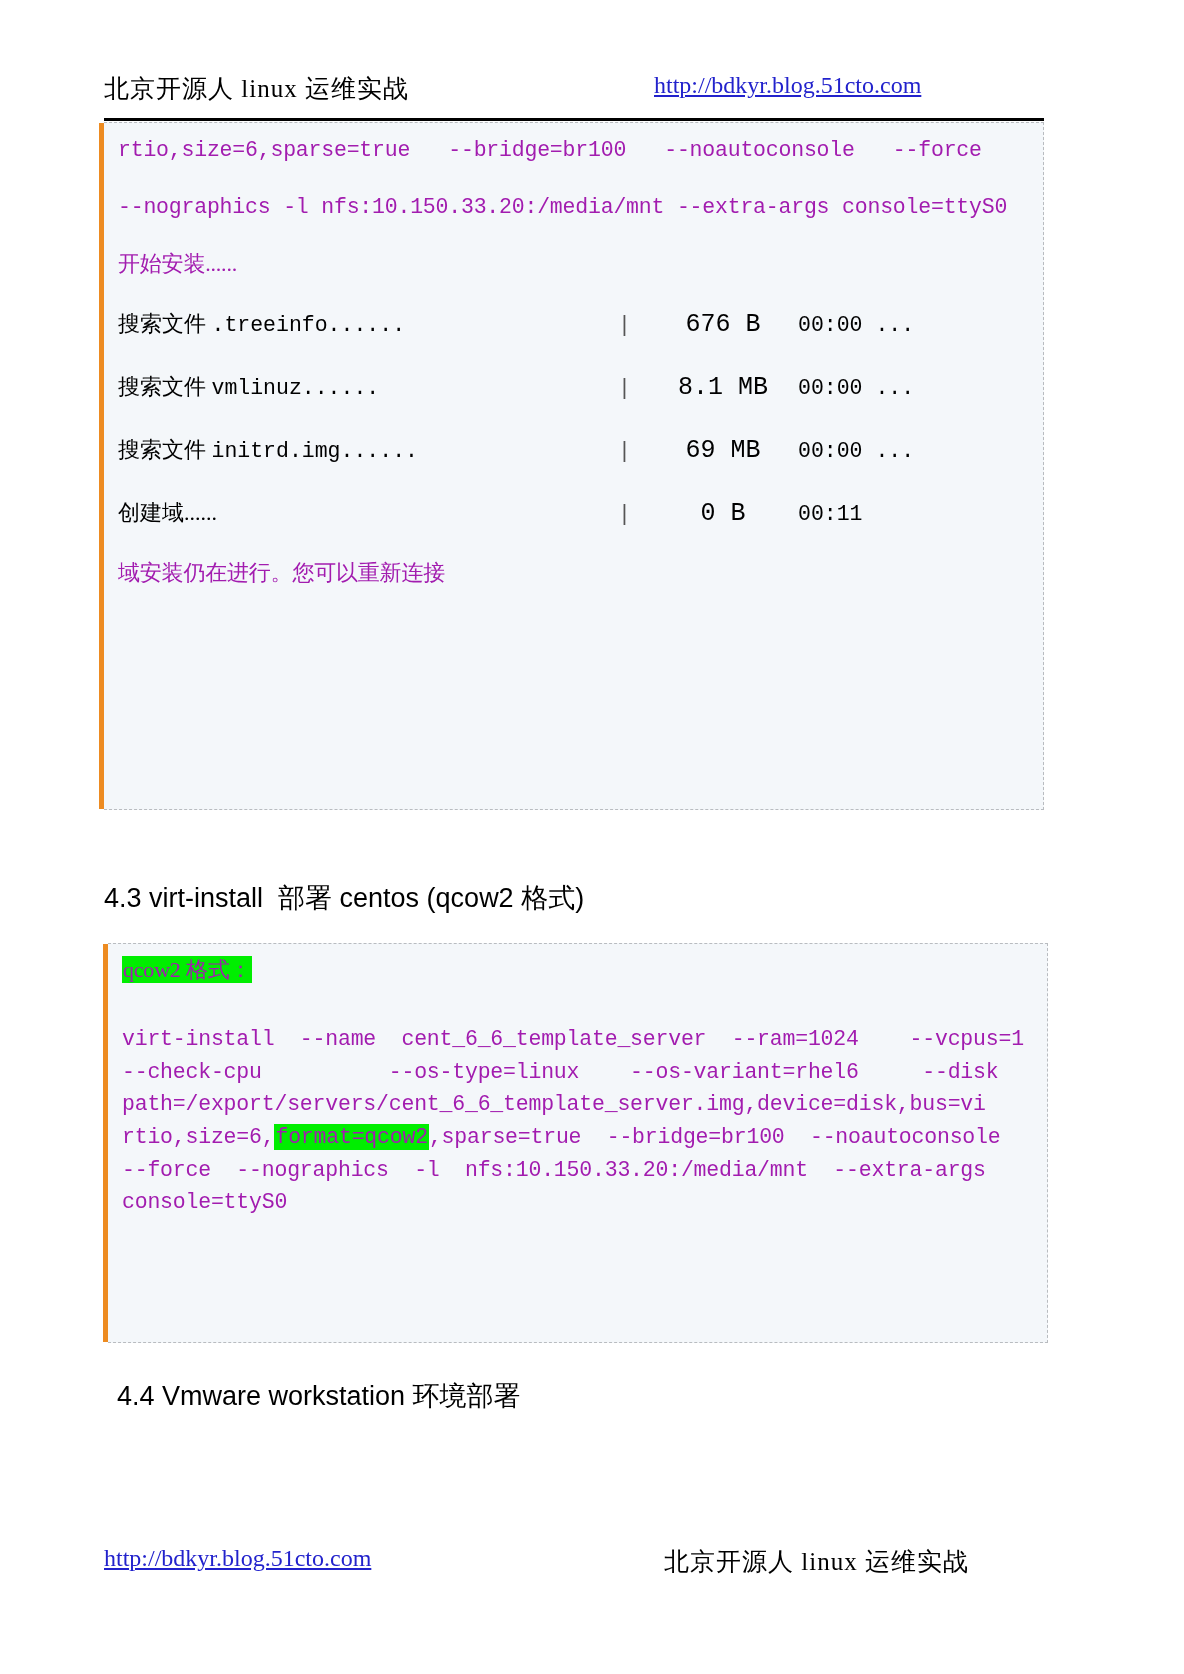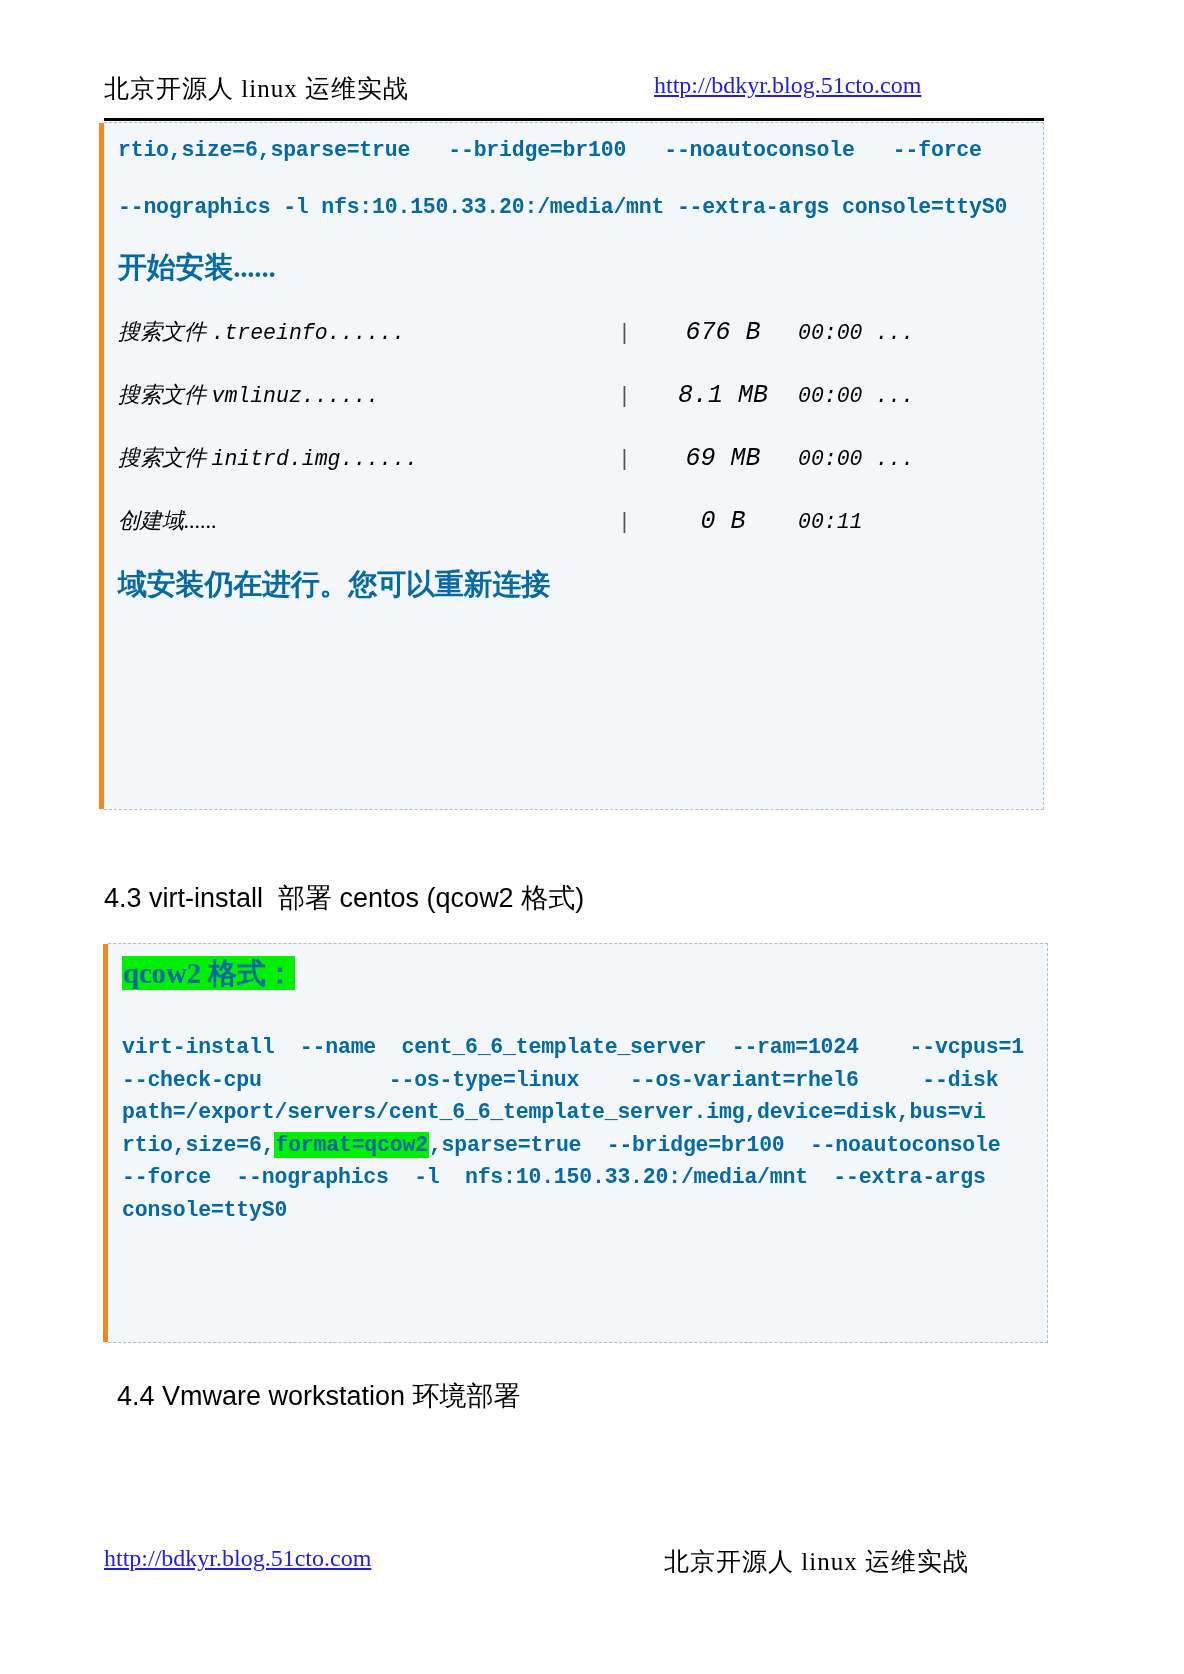--- a/index.html
+++ b/index.html
@@ -77,45 +77,43 @@
   }
   .codebox .inner {
     position: relative;
     padding: 16px 14px 10px 14px;
   }
   .code-line {
     font-family: "Liberation Mono", "DejaVu Sans Mono", monospace;
     font-size: 21.5px;
     line-height: 1.1;
     white-space: pre;
-    color: #0369a1;
+    color: #a21caf;
     letter-spacing: -0.2px;
-    font-weight: bold;
   }
   .code-line.spaced {
     margin-bottom: 33px;
   }
   .code-line.tight {
     margin-bottom: 9px;
   }
   .cn {
     font-family: "Liberation Serif", "DejaVu Serif", serif;
-    font-size: 29px;
+    font-size: 22px;
   }
   .hl {
     background: #00ee00;
     padding: 1px 1px;
   }
 
   
   .prog-row {
     display: flex;
     align-items: baseline;
     margin-bottom: 33px;
-    font-style: italic;
   }
   .prog-label {
     width: 500px;
     font-family: "Liberation Serif", "DejaVu Serif", serif;
     font-size: 22px;
     white-space: pre;
   }
   .prog-label .mono {
     font-family: "Liberation Mono", "DejaVu Sans Mono", monospace;
     font-size: 21.5px;

